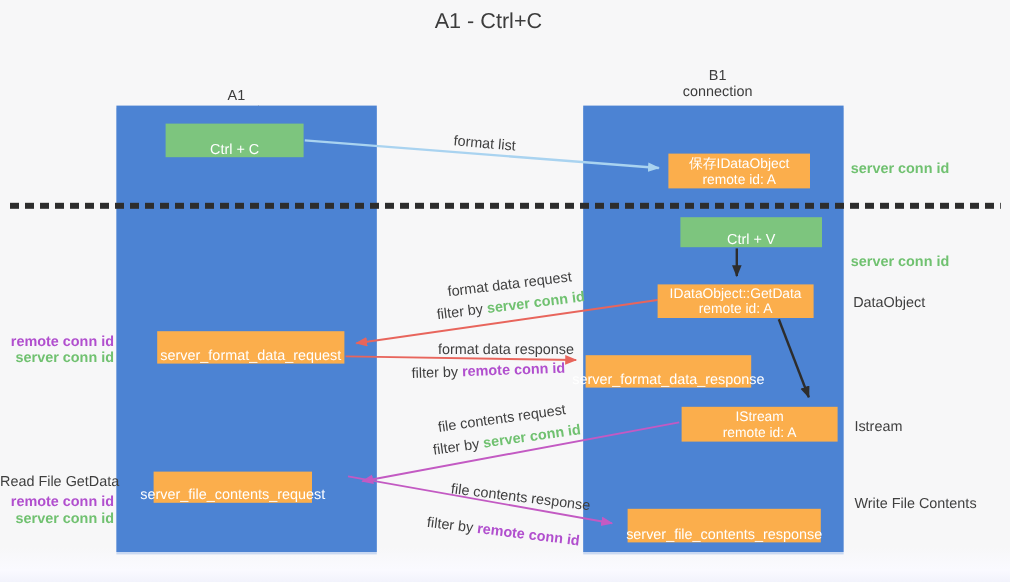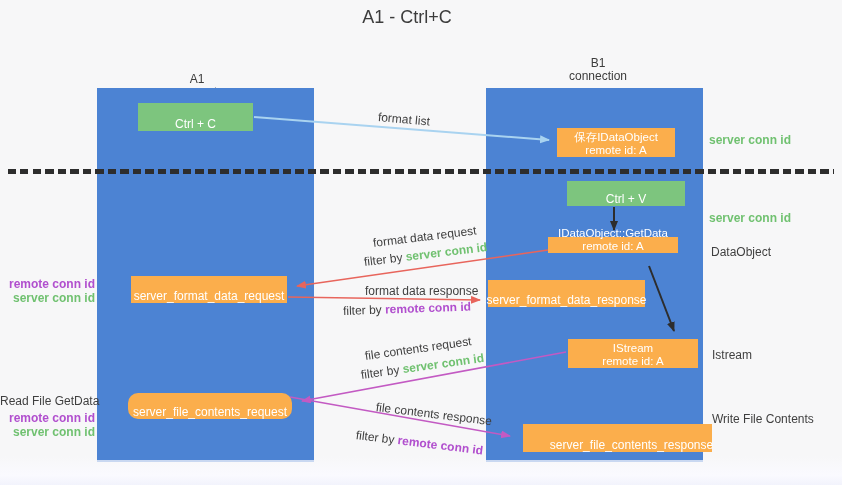--- a/index.html
+++ b/index.html
@@ -84,38 +84,38 @@
   <div class="abs node green" style="left:138px;top:103px;width:115px;height:28px;">
     <span>Ctrl + C</span>
   </div>
   <div class="abs node green" style="left:555px;top:181px;width:118px;height:25px;margin-left:12px;">
     <span>Ctrl + V</span>
   </div>
   <div class="abs node orange two-line" style="left:557px;top:128px;width:118px;height:29px;">
     <span>保存IDataObject</span>
     <span>remote id: A</span>
   </div>
-  <div class="abs node orange two-line" style="left:548px;top:237px;width:130px;height:16px;">
+  <div class="abs node orange two-line" style="left:548px;top:237px;width:130px;height:28px;">
     <span>IDataObject::GetData</span>
     <span>remote id: A</span>
   </div>
   <div class="abs node orange two-line" style="left:568px;top:339px;width:130px;height:29px;">
     <span>IStream</span>
     <span>remote id: A</span>
   </div>
   <div class="abs node orange" style="left:131px;top:276px;width:156px;height:27px;">
     <span>server_format_data_request</span>
   </div>
-  <div class="abs node orange" style="left:488px;top:280px;width:157px;height:27px;">
+  <div class="abs node orange" style="left:488px;top:296px;width:138px;height:27px;">
     <span>server_format_data_response</span>
   </div>
-  <div class="abs node orange" style="left:128px;top:393px;width:164px;height:26px;border-radius:10px;">
+  <div class="abs node orange" style="left:128px;top:393px;width:132px;height:26px;">
     <span>server_file_contents_request</span>
   </div>
-  <div class="abs node orange" style="left:523px;top:424px;width:161px;height:28px;padding-left:28px;">
+  <div class="abs node orange" style="left:523px;top:424px;width:161px;height:28px;">
     <span>server_file_contents_response</span>
   </div>
 
   <div class="abs lbl rot" style="left:378px;top:110px;transform:rotate(5deg);">format list</div>
 
   <div class="abs lbl rot" style="left:373px;top:236px;transform:rotate(-7deg);">format data request</div>
   <div class="abs lbl rot" style="left:364px;top:255px;transform:rotate(-7deg);">
     <span>filter by </span><span class="conn-green">server conn id</span>
   </div>
 

